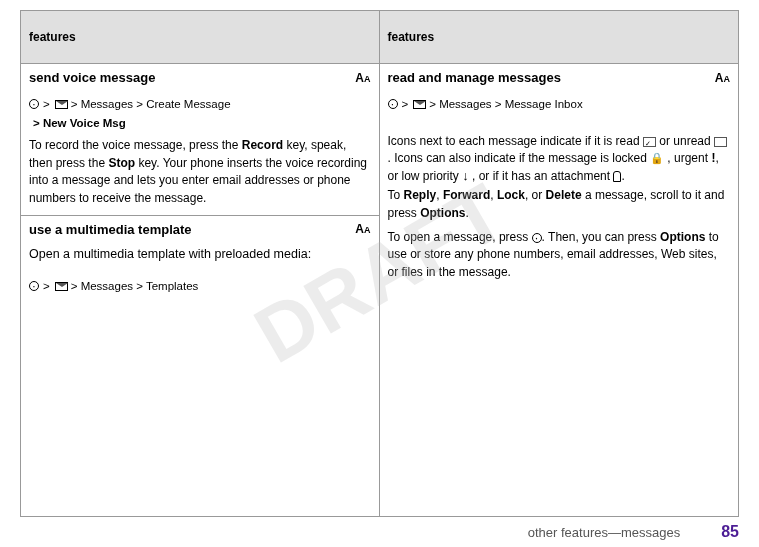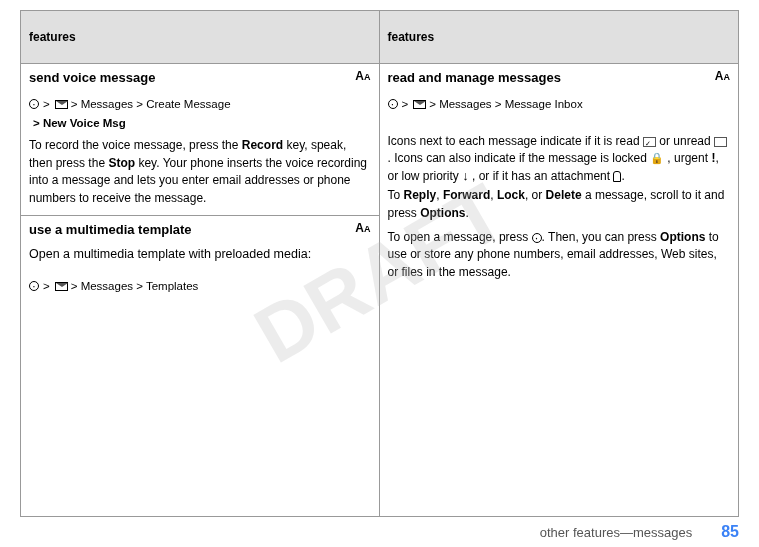--- a/index.html
+++ b/index.html
@@ -40,43 +40,44 @@
       font-weight: bold;
       font-size: 12px;
       border-bottom: 1px solid #999;
     }
     .subsection-title {
       font-weight: bold;
       font-size: 13px;
       padding: 6px 8px 4px 8px;
       display: flex;
       justify-content: space-between;
-      align-items: flex-start;
+      align-items: center;
     }
     .subsection-content {
       padding: 4px 8px 8px 8px;
       font-size: 12.5px;
       line-height: 1.45;
     }
     .bold-key {
       font-weight: bold;
     }
     .bottom-bar {
       display: flex;
       justify-content: flex-end;
       align-items: center;
       padding: 6px 20px;
       font-size: 13px;
       color: #555;
+      gap: 35px;
     }
     .bottom-bar .page-num {
       font-weight: bold;
       font-size: 16px;
-      color: #3b82f6;
-      margin-left: 29px;
+      color: #4c1d95;
+      margin-left: 6px;
     }
     .watermark {
       position: absolute;
       top: 50%;
       left: 50%;
       transform: translate(-50%, -50%) rotate(-30deg);
       font-size: 80px;
       color: rgba(180, 180, 180, 0.25);
       font-weight: bold;
       pointer-events: none;

